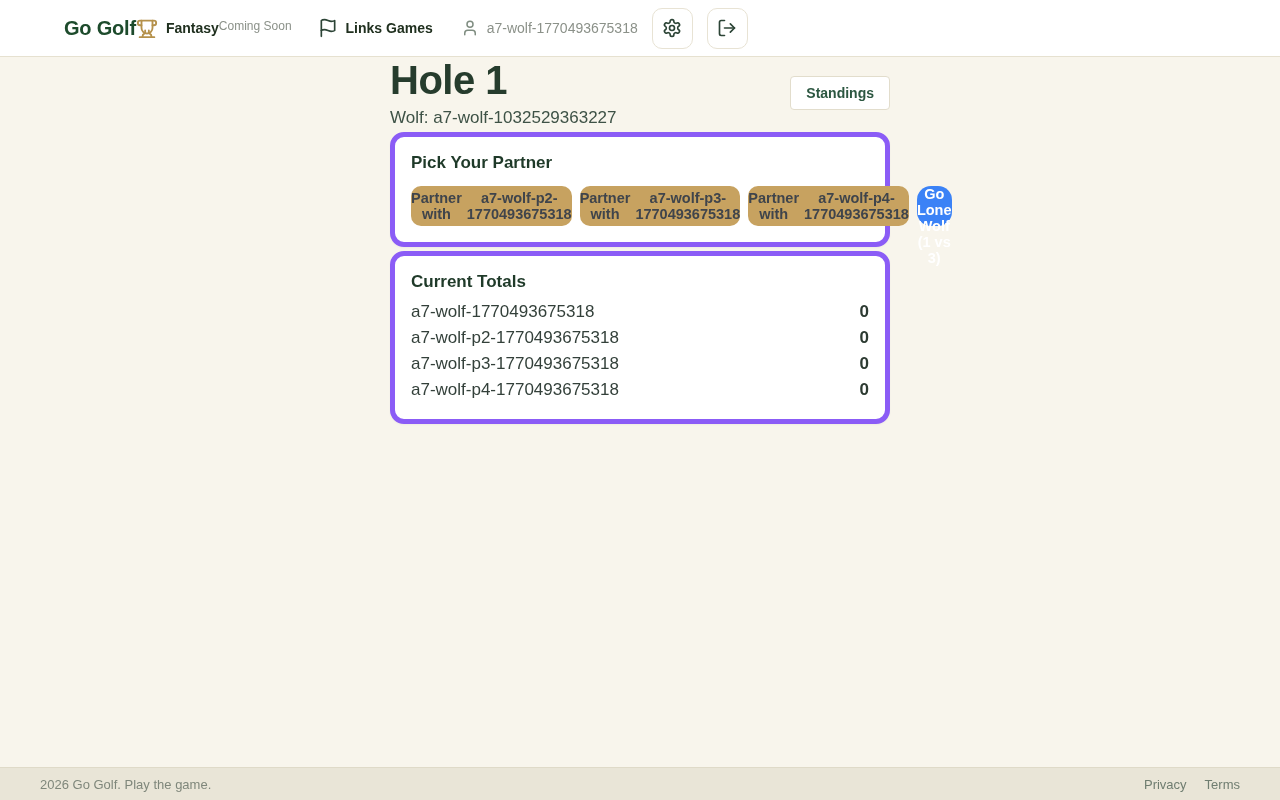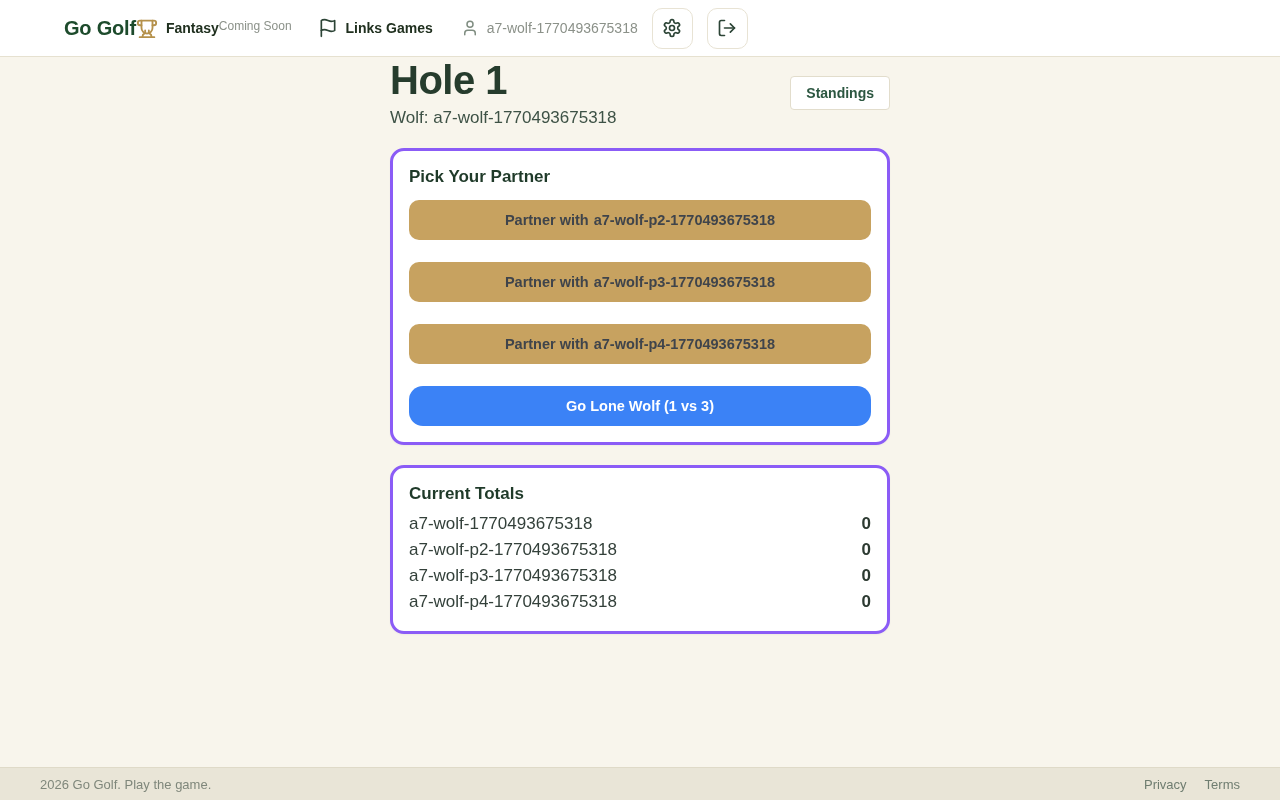--- a/index.html
+++ b/index.html
@@ -67,33 +67,33 @@
     height: 34px;
     padding: 0 15px;
     font-family: "Liberation Sans", sans-serif;
     font-size: 14px;
     font-weight: 700;
     color: #2c5741;
     cursor: pointer;
   }
   .card {
     background: #ffffff;
-    border: 3px solid #8b5cf6;
+    border: 5px solid #8b5cf6;
     border-radius: 14px;
     box-shadow: 0 1px 2px rgba(0,0,0,0.04);
     padding: 16px;
-    margin-top: 20px;
+    margin-top: 4px;
   }
   .card-title {
     font-size: 17px;
     font-weight: 700;
     color: #1f3a29;
   }
   .partner-card .card-title { margin-bottom: 13px; }
-  .btn-stack { display: flex; flex-direction: column; gap: 22px; }
+  .btn-stack { display: flex; flex-direction: row; gap: 8px; }
   .partner-btn {
     width: 100%;
     height: 40px;
     border: none;
     border-radius: 10px;
     background: #c7a260;
     color: #3f444b;
     font-family: "Liberation Sans", sans-serif;
     font-size: 14.5px;
     font-weight: 700;
@@ -210,21 +210,21 @@
 
     </div>
   </header>
 
   <main>
     <div class="container">
 
       <div class="title-row">
         <div>
           <h1>Hole 1</h1>
-          <p class="subtitle">Wolf: a7-wolf-1770493675318</p>
+          <p class="subtitle">Wolf: a7-wolf-1032529363227</p>
         </div>
         <button class="standings-btn">Standings</button>
       </div>
 
       <div class="card partner-card">
         <div class="card-title">Pick Your Partner</div>
         <div class="btn-stack">
           <button class="partner-btn">
             <span>Partner with</span>
             <span>a7-wolf-p2-1770493675318</span>

